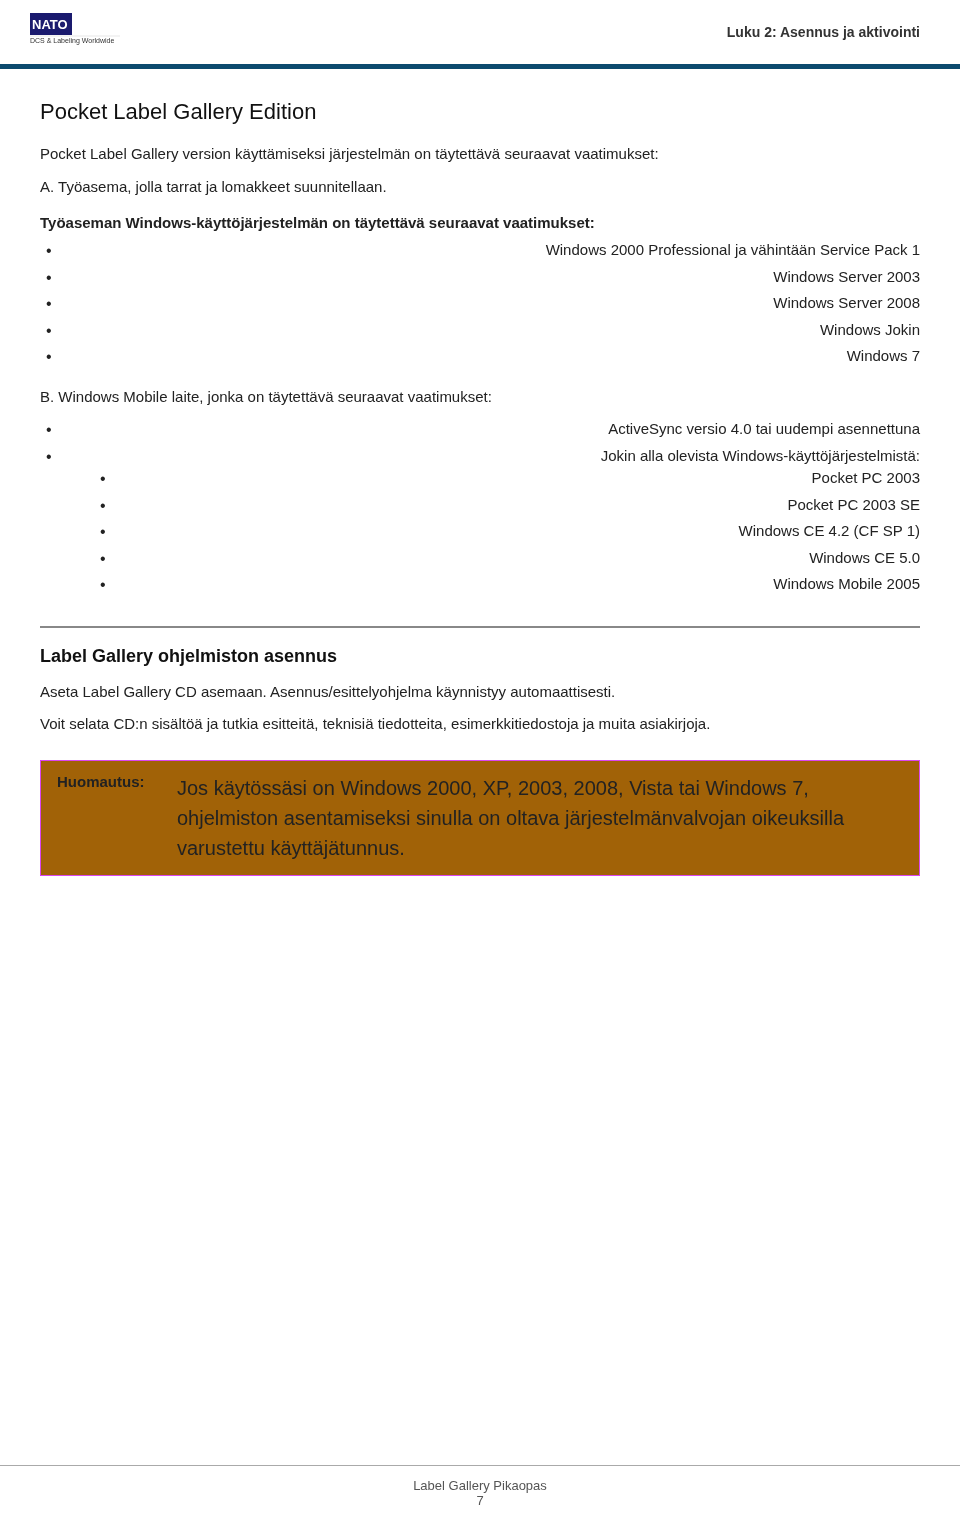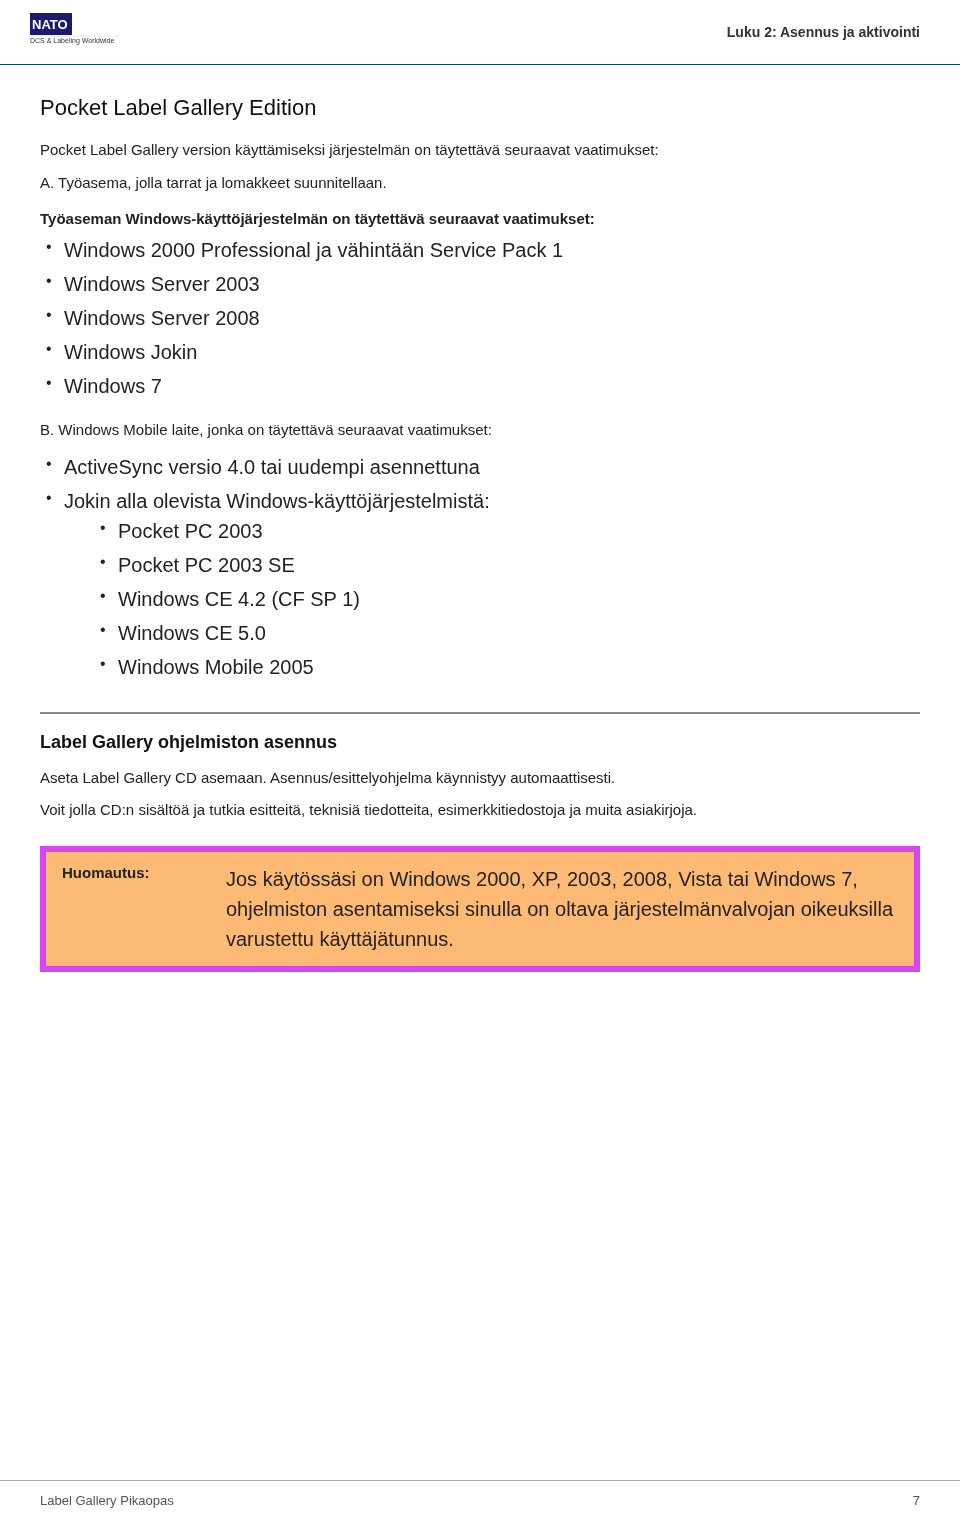--- a/index.html
+++ b/index.html
@@ -16,21 +16,21 @@
       font-size: 15px;
       color: #222222;
       position: relative;
     }
 
     .header {
       display: flex;
       justify-content: space-between;
       align-items: center;
       padding: 12px 40px 12px 30px;
-      border-bottom: 1px solid #0c4a6e;
+      border-bottom: 5px solid #0c4a6e;
     }
 
     .logo-area {
       display: flex;
       align-items: center;
     }
 
     .logo-box {
       width: 90px;
       height: 40px;
@@ -78,22 +78,23 @@
     ul.bullet-list {
       list-style: none;
       margin: 0 0 10px 0;
       padding: 0;
     }
 
     ul.bullet-list li {
       padding-left: 24px;
       position: relative;
       margin-bottom: 4px;
-      font-size: 20px;
+      font-size: 15px;
       line-height: 1.5;
+      text-align: right;
     }
 
     ul.bullet-list li::before {
       content: "•";
       position: absolute;
       left: 6px;
       top: 0;
       font-size: 16px;
       color: #222;
     }
@@ -117,26 +118,25 @@
 
     h2.section-heading {
       font-size: 18px;
       font-weight: bold;
       color: #111;
       margin-bottom: 14px;
     }
 
     .note-box {
       display: flex;
-      border: 6px solid #d946ef;
+      border: 1px solid #d946ef;
       margin-top: 24px;
       padding: 12px 16px;
-      background: #fdba74;
+      background: #a16207;
       align-items: flex-start;
-      gap: 44px;
     }
 
     .note-label {
       font-weight: bold;
       font-size: 15px;
       min-width: 110px;
       margin-right: 10px;
     }
 
     .note-text {
@@ -148,20 +148,21 @@
     .footer {
       position: absolute;
       bottom: 0;
       left: 0;
       right: 0;
       display: flex;
       justify-content: space-between;
       align-items: center;
       padding: 12px 40px;
       border-top: 1px solid #aaa;
+      flex-direction: column;
     }
 
     .footer-left {
       font-size: 13px;
       color: #555;
     }
 
     .footer-right {
       font-size: 13px;
       color: #555;
@@ -222,21 +223,21 @@
         </ul>
       </li>
     </ul>
   </div>
 
   <div class="divider-section"></div>
 
   <div class="section-block">
     <h2 class="section-heading">Label Gallery ohjelmiston asennus</h2>
     <p class="body-text">Aseta Label Gallery CD asemaan. Asennus/esittelyohjelma käynnistyy automaattisesti.</p>
-    <p class="body-text">Voit jolla CD:n sisältöä ja tutkia esitteitä, teknisiä tiedotteita, esimerkkitiedostoja ja muita asiakirjoja.</p>
+    <p class="body-text">Voit selata CD:n sisältöä ja tutkia esitteitä, teknisiä tiedotteita, esimerkkitiedostoja ja muita asiakirjoja.</p>
   </div>
 
   <div class="note-box">
     <span class="note-label">Huomautus:</span>
     <span class="note-text">Jos käytössäsi on Windows 2000, XP, 2003, 2008, Vista tai Windows 7, ohjelmiston asentamiseksi sinulla on oltava järjestelmänvalvojan oikeuksilla varustettu käyttäjätunnus.</span>
   </div>
 
 </div>
 
 <div class="footer">

